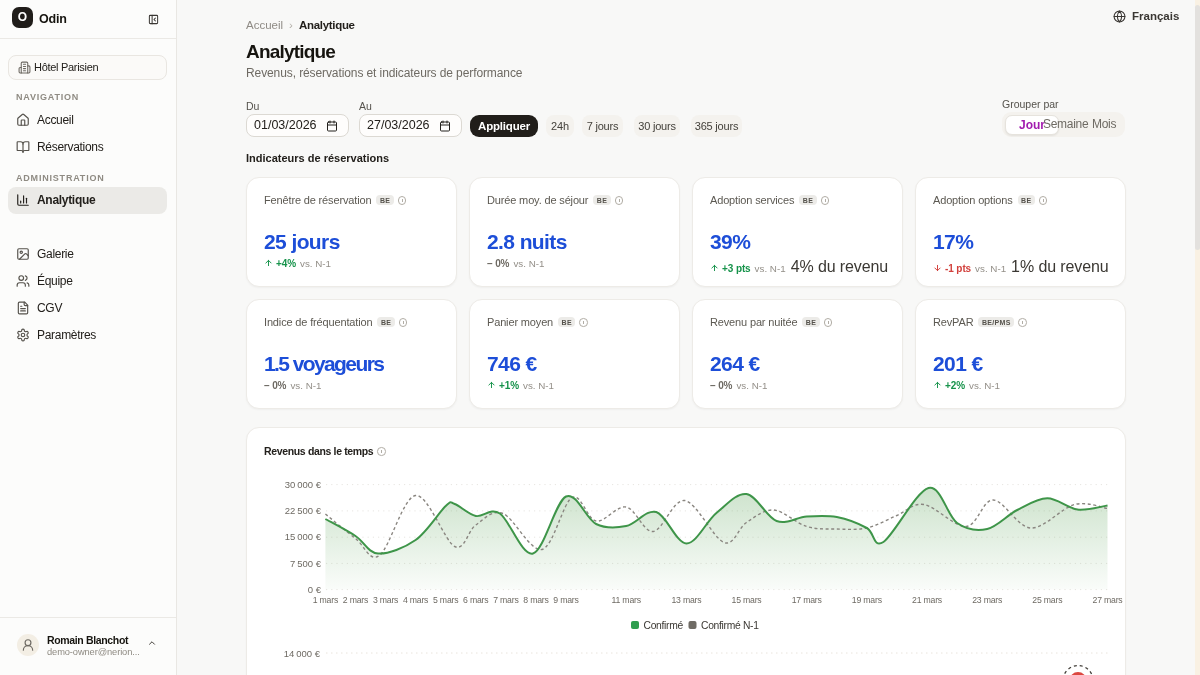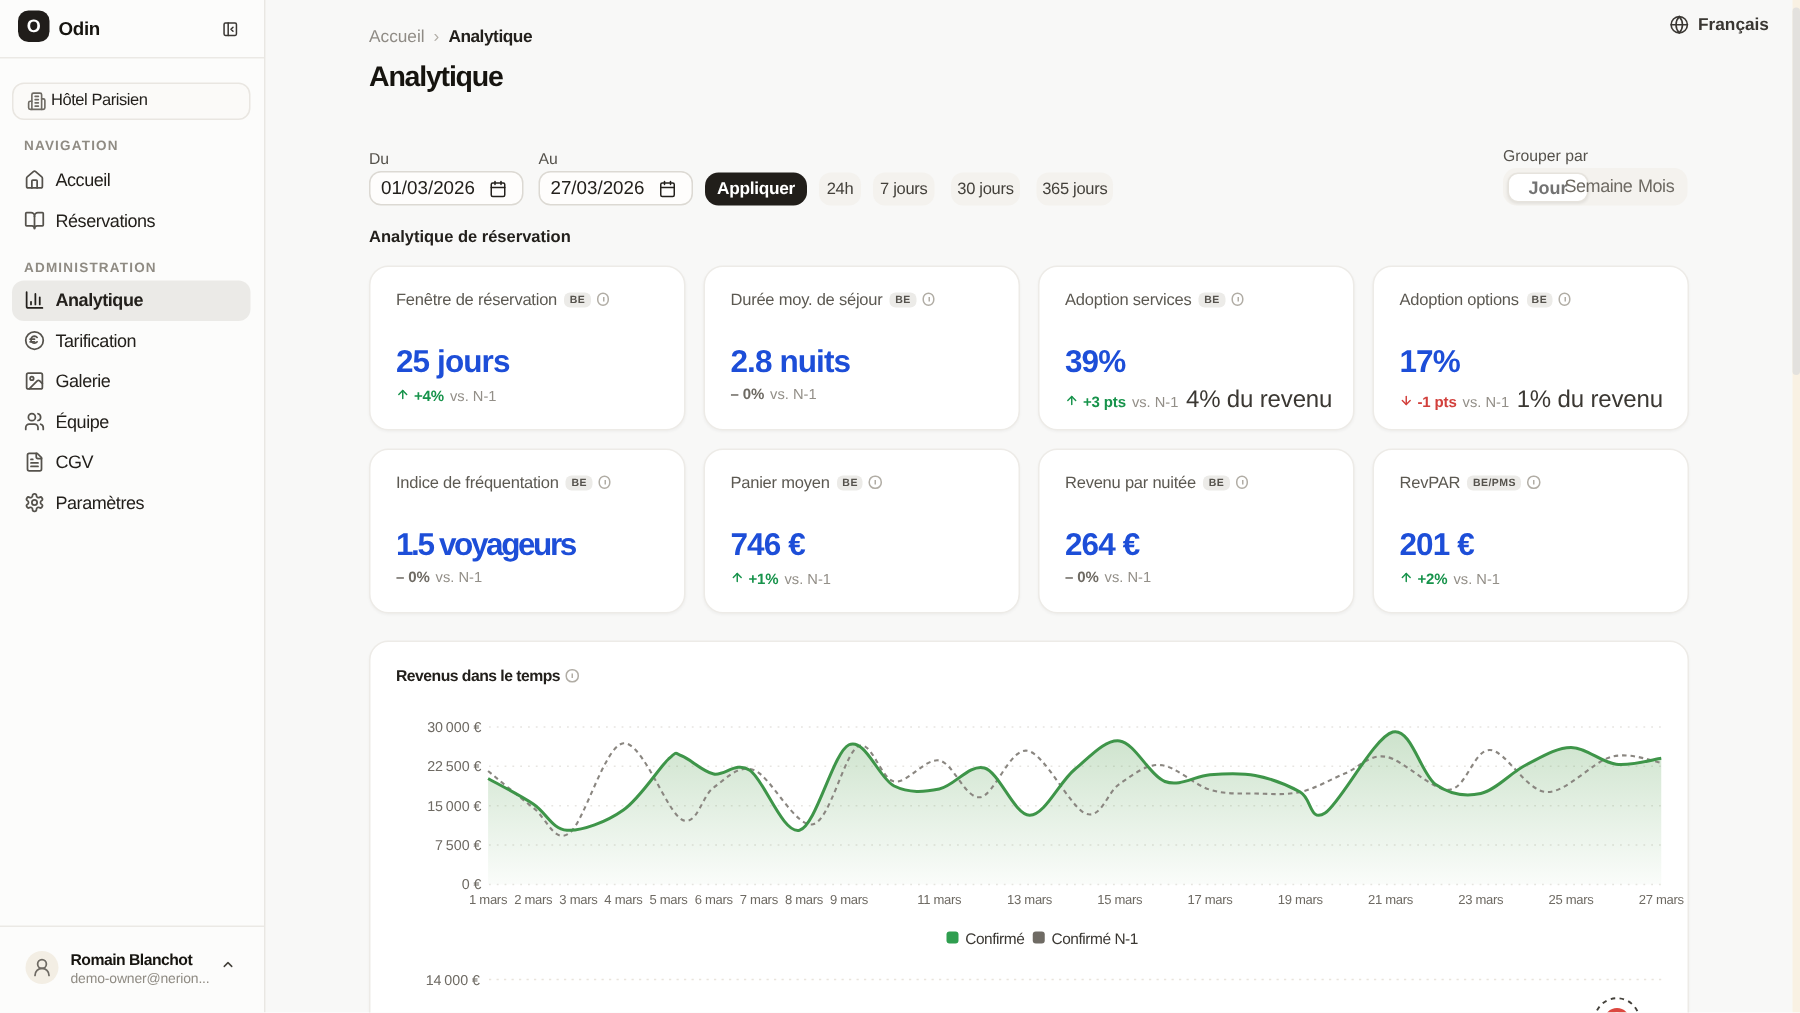--- a/index.html
+++ b/index.html
@@ -33,21 +33,21 @@
 #lang svg{vertical-align:-3px;margin-right:6px;}
 #title{position:absolute;left:246px;top:41px;font-size:19px;font-weight:700;color:#16140f;letter-spacing:-.8px;}
 #subtitle{position:absolute;left:246px;top:66px;font-size:12px;color:#6e6a63;letter-spacing:-.1px;}
 .flabel{position:absolute;font-size:10.5px;font-weight:500;color:#55524c;}
 .dinput{position:absolute;top:114px;width:103px;height:23px;border:1px solid #dcd9d3;border-radius:8px;background:#fefdfc;font-size:12.5px;font-weight:500;color:#23201c;line-height:21px;padding-left:7px;}
 .dinput svg{position:absolute;right:10px;top:5px;}
 #applybtn{position:absolute;left:470px;top:115px;width:68px;height:22px;background:#211e1a;border-radius:9px;color:#fff;font-size:11.5px;font-weight:600;text-align:center;line-height:22px;letter-spacing:-.2px;}
 .pill{position:absolute;top:115px;height:22px;background:#f4f2ee;border-radius:8px;font-size:11px;font-weight:500;color:#44413b;text-align:center;line-height:22px;letter-spacing:-.2px;}
 #gplabel{position:absolute;left:1002px;top:98px;font-size:10.5px;font-weight:500;color:#55524c;}
 #seg{position:absolute;left:1002px;top:112px;width:123px;height:25px;background:#f4f2ee;border-radius:9px;}
-#seg .on{position:absolute;left:3px;top:2.5px;width:54px;height:20px;background:#fff;border:1px solid #e6e3dd;border-radius:7px;box-shadow:0 1px 2px rgba(0,0,0,.07);font-size:12px;font-weight:700;color:#737373;text-align:center;line-height:19px;}
+#seg .on{position:absolute;left:3px;top:2.5px;width:54px;height:20px;background:#fff;border:1px solid #e6e3dd;border-radius:7px;box-shadow:0 1px 2px rgba(0,0,0,.07);font-size:12px;font-weight:700;color:#a21caf;text-align:center;line-height:19px;}
 #seg .off{position:absolute;top:5px;font-size:12px;color:#6e6a63;letter-spacing:-.3px;}
 #sechead{position:absolute;left:246px;top:152px;font-size:11px;font-weight:700;color:#23201c;}
 
 .card{position:absolute;background:#fff;border:1px solid #edebe7;border-radius:13px;box-shadow:0 1px 2px rgba(20,18,12,.04);}
 .kpi{width:211px;height:110px;}
 .ktitle{position:absolute;left:17px;top:16px;font-size:11px;font-weight:500;color:#5c5952;letter-spacing:-.15px;white-space:nowrap;}
 .badge{display:inline-block;background:#ecebe8;border-radius:4px;font-size:7px;font-weight:700;color:#55524c;letter-spacing:.3px;padding:1.5px 3.5px;vertical-align:1.5px;margin-left:5px;}
 .info{display:inline-block;width:8.5px;height:8.5px;border:1px solid #b1ada5;border-radius:50%;vertical-align:-.5px;margin-left:4px;position:relative;}
 .info:after{content:"";position:absolute;left:3px;top:1.8px;width:1px;height:3.5px;background:#b1ada5;}
 .kval{position:absolute;left:17px;top:52px;font-size:21px;font-weight:700;color:#1d4ed8;letter-spacing:-.6px;}
@@ -94,26 +94,20 @@
         <path d="M12 7v14"></path>
         <path d="M3 18a1 1 0 0 1-1-1V4a1 1 0 0 1 1-1h5a4 4 0 0 1 4 4 4 4 0 0 1 4-4h5a1 1 0 0 1 1 1v13a1 1 0 0 1-1 1h-6a3 3 0 0 0-3 3 3 3 0 0 0-3-3z"></path>
       </svg>Réservations</div>
   <div class="navlabel" style="top:173px;">ADMINISTRATION</div>
   <div class="navitem active" style="top:187px;"><svg class="ic" width="14" height="14" viewBox="0 0 24 24" fill="none" stroke="#23201c" stroke-width="2" stroke-linecap="round" stroke-linejoin="round">
         <path d="M3 3v16a2 2 0 0 0 2 2h16"></path>
         <path d="M18 17V9"></path>
         <path d="M13 17V5"></path>
         <path d="M8 17v-3"></path>
       </svg>Analytique</div>
-  <div class="navitem" style="top:214px;"><svg class="ic" width="14" height="14" viewBox="0 0 24 24" fill="none" stroke="#55524c" stroke-width="2" stroke-linecap="round" stroke-linejoin="round">
-        <circle cx="12" cy="12" r="10"></circle>
-        <path d="M15 8.5a4.1 4.1 0 0 0-3-1.5 4 4 0 0 0 0 8 4.1 4.1 0 0 0 3-1.5"></path>
-        <path d="M7 10.5h5"></path>
-        <path d="M7 13.5h5"></path>
-      </svg>Tarification</div>
   <div class="navitem" style="top:241px;"><svg class="ic" width="14" height="14" viewBox="0 0 24 24" fill="none" stroke="#55524c" stroke-width="2" stroke-linecap="round" stroke-linejoin="round">
         <rect x="3" y="3" width="18" height="18" rx="2"></rect>
         <circle cx="9" cy="9" r="2"></circle>
         <path d="m21 15-3.086-3.086a2 2 0 0 0-2.828 0L6 21"></path>
       </svg>Galerie</div>
   <div class="navitem" style="top:268px;"><svg class="ic" width="14" height="14" viewBox="0 0 24 24" fill="none" stroke="#55524c" stroke-width="2" stroke-linecap="round" stroke-linejoin="round">
         <path d="M16 21v-2a4 4 0 0 0-4-4H6a4 4 0 0 0-4 4v2"></path>
         <circle cx="9" cy="7" r="4"></circle>
         <path d="M22 21v-2a4 4 0 0 0-3-3.87"></path>
         <path d="M16 3.13a4 4 0 0 1 0 7.75"></path>
@@ -143,20 +137,21 @@
     </svg>
 </div>
 <div id="main">
   <div id="crumb">Accueil<span class="sep">›</span><b>Analytique</b></div>
   <div id="lang"><svg class="ic" width="13" height="13" viewBox="0 0 24 24" fill="none" stroke="#3a3733" stroke-width="2" stroke-linecap="round" stroke-linejoin="round" style="display:inline-block">
         <circle cx="12" cy="12" r="10"></circle>
         <path d="M12 2a14.5 14.5 0 0 0 0 20 14.5 14.5 0 0 0 0-20"></path>
         <path d="M2 12h20"></path>
       </svg>Français</div>
   <div id="title">Analytique</div>
+  <div id="subtitle">Revenus, réservations et indicateurs de performance</div>
   <div class="flabel" style="left:246px;top:100px;">Du</div>
   <div class="flabel" style="left:359px;top:100px;">Au</div>
   <div class="dinput" style="left:246px;">01/03/2026<svg class="ic" width="12" height="12" viewBox="0 0 24 24" fill="none" stroke="#23201c" stroke-width="2" stroke-linecap="round" stroke-linejoin="round">
         <rect x="3" y="4" width="18" height="18" rx="2"></rect>
         <path d="M8 2v4"></path>
         <path d="M16 2v4"></path>
         <path d="M3 10h18"></path>
       </svg></div>
   <div class="dinput" style="left:359px;">27/03/2026<svg class="ic" width="12" height="12" viewBox="0 0 24 24" fill="none" stroke="#23201c" stroke-width="2" stroke-linecap="round" stroke-linejoin="round">
         <rect x="3" y="4" width="18" height="18" rx="2"></rect>
@@ -168,21 +163,21 @@
   <div class="pill" style="left:546px;width:28px;">24h</div>
   <div class="pill" style="left:582px;width:41px;">7 jours</div>
   <div class="pill" style="left:634px;width:46px;">30 jours</div>
   <div class="pill" style="left:691px;width:51px;">365 jours</div>
   <div id="gplabel">Grouper par</div>
   <div id="seg">
       <span class="on">Jour</span>
       <span class="off" style="left:41px;">Semaine</span>
       <span class="off" style="left:90px;">Mois</span>
     </div>
-  <div id="sechead">Analytique de réservation</div>
+  <div id="sechead">Indicateurs de réservations</div>
 
   <div class="card kpi" style="left:246px;top:177px;">
       <div class="ktitle">Fenêtre de réservation<span class="badge">BE</span><span class="info"></span></div>
       <div class="kval">25 jours</div>
       <div class="kdelta"><span class="up"><svg width="9" height="10" viewBox="0 0 24 24" fill="none" stroke="#17934b" stroke-width="2.6" stroke-linecap="round" stroke-linejoin="round" style="vertical-align:-1px;margin-right:3px;">
             <path d="M12 19V5"></path>
             <path d="m5 12 7-7 7 7"></path>
           </svg>+4%</span><span class="vs">vs. N-1</span></div>
     </div>
   <div class="card kpi" style="left:469px;top:177px;">

